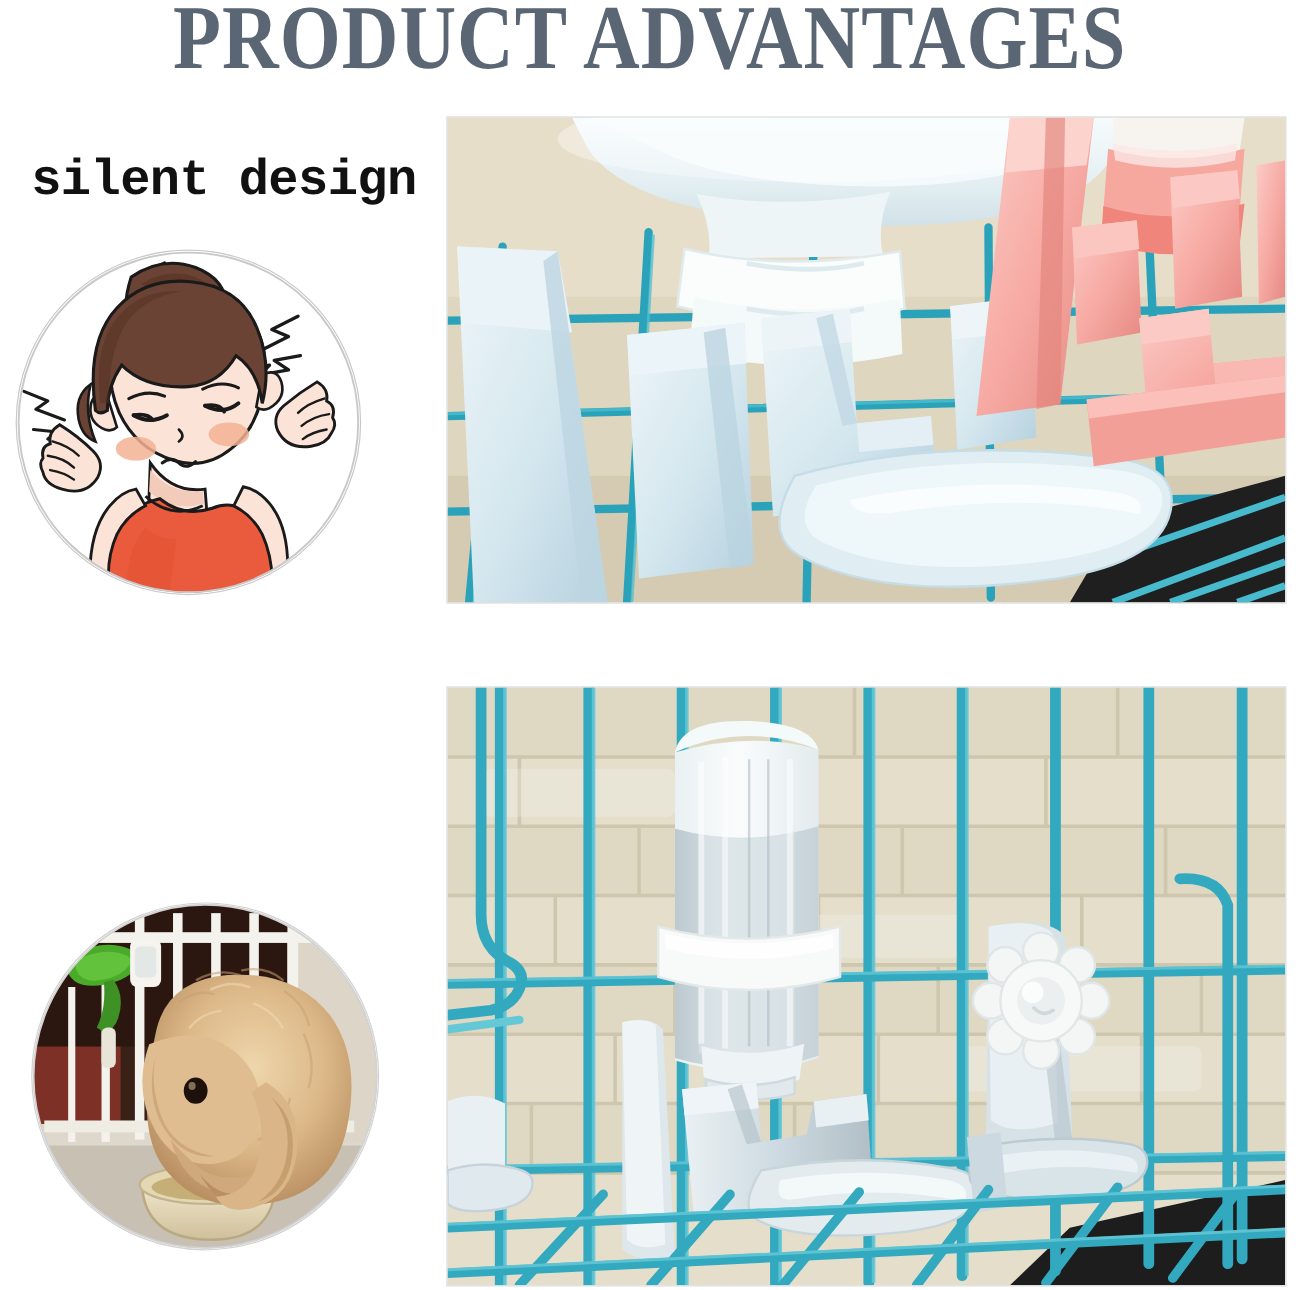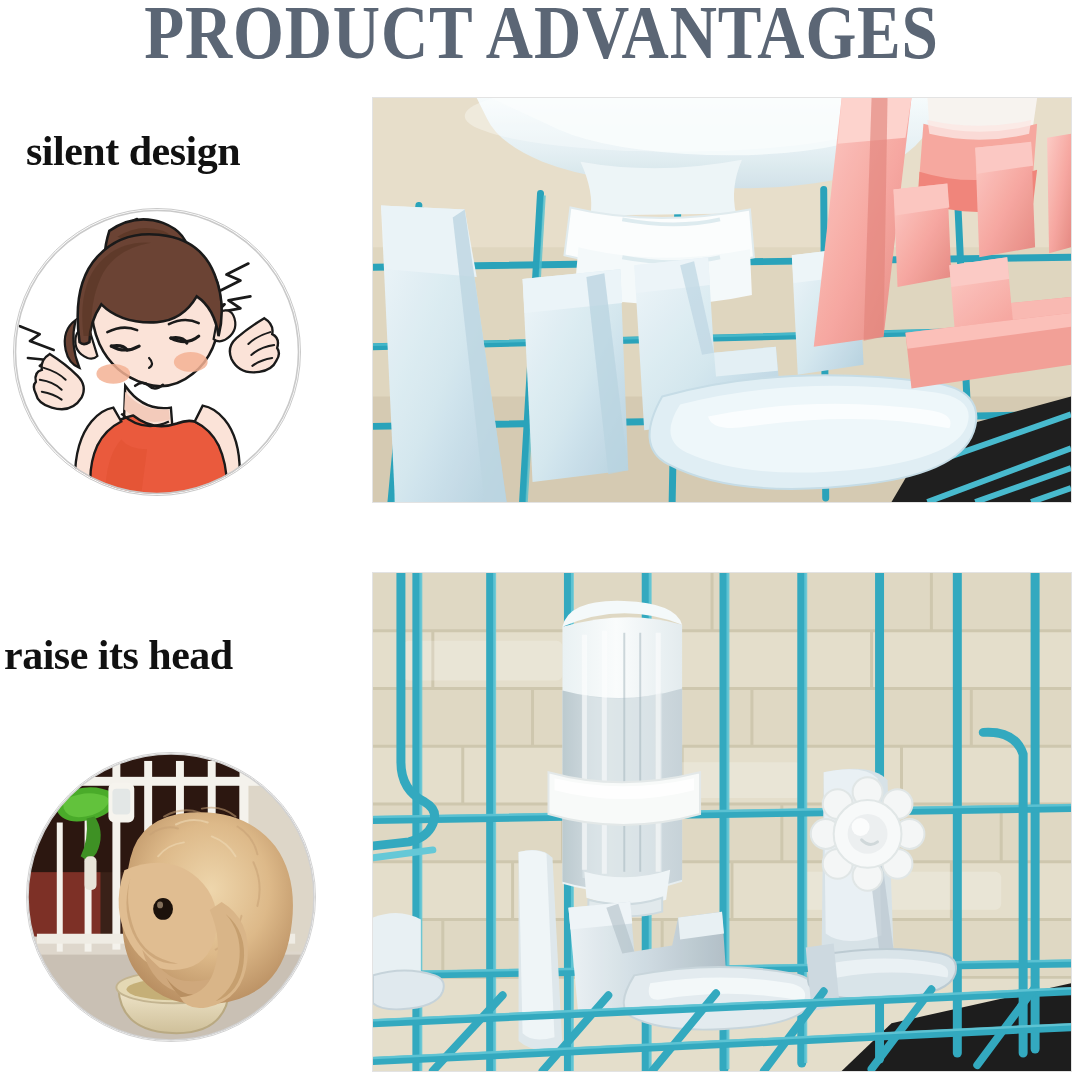--- a/index.html
+++ b/index.html
@@ -29,21 +29,21 @@
     color: #5b6675;
     transform: scaleX(0.86);
     transform-origin: 50% 0;
     white-space: nowrap;
     line-height: 1.0;
   }
 
   
   .side-label {
     position: absolute;
-    font-family: Liberation Serif, serif;
+    font-family: Liberation Mono, monospace;
     font-weight: 700;
     color: #111111;
     line-height: 1.12;
     letter-spacing: -0.5px;
   }
   #label-silent {
     left: 26px;
     top: 128px;
     font-size: 42px;
   }
@@ -187,21 +187,20 @@
       <ellipse cx="100" cy="166" rx="17" ry="10" fill="#f3b294" opacity="0.85"></ellipse>
       <ellipse cx="178" cy="154" rx="17" ry="10" fill="#f3b294" opacity="0.85"></ellipse>
 
       <path d="M122 178 q8 -6 14 0 q6 6 14 -1" fill="none" stroke="#1a1a1a" stroke-width="2.6" stroke-linecap="round"></path>
     </g>
     <circle cx="144" cy="144" r="142.5" fill="none" stroke="#c9c9c9" stroke-width="1.6"></circle>
   </svg>
 </div>
 
 <div class="side-label" id="label-raise">
-  <div>raise its head</div>
 </div>
 
 <div class="circle-media" id="rabbit-circle">
   <svg viewBox="0 0 290 290" xmlns="http://www.w3.org/2000/svg">
     <defs>
       <clipPath id="clipRabbit">
           <circle cx="145" cy="145" r="144"></circle>
         </clipPath>
       <radialGradient id="furGrad" cx="52%" cy="40%" r="62%">
         <stop offset="0%" stop-color="#eed6ac"></stop>

